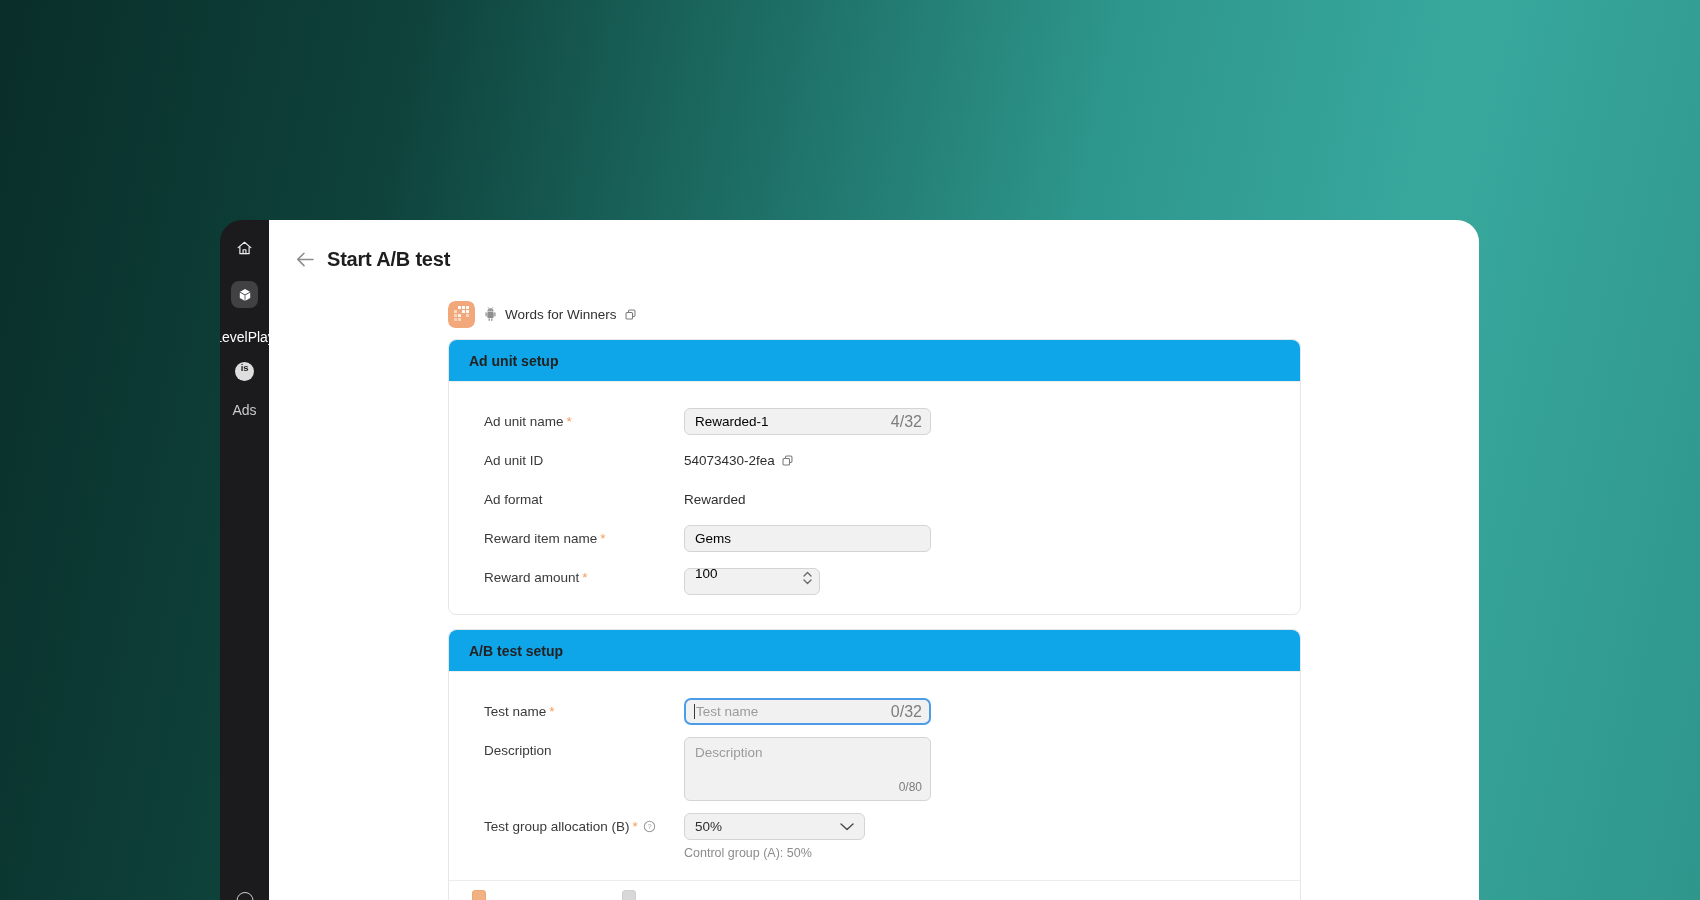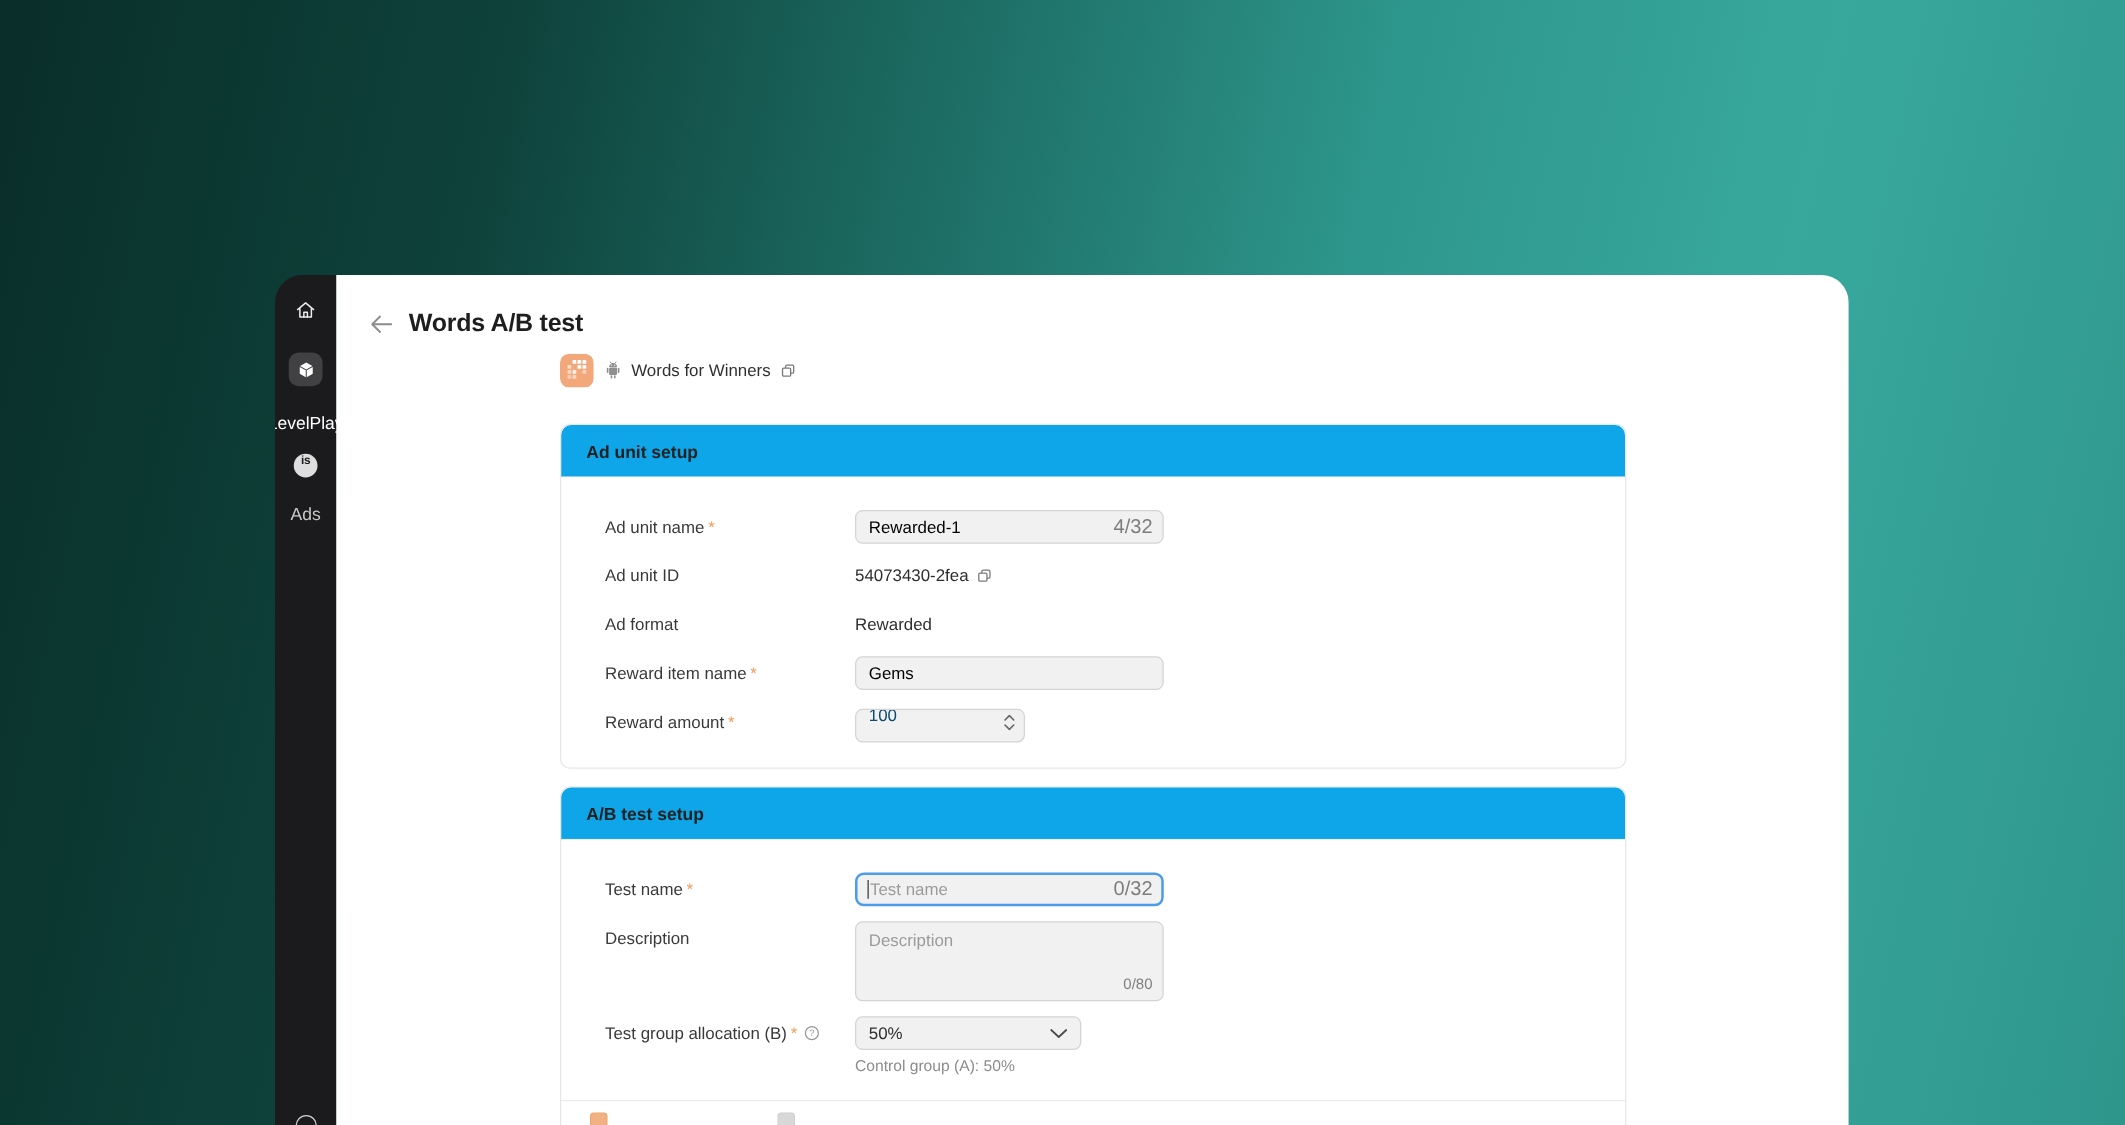--- a/index.html
+++ b/index.html
@@ -29,21 +29,21 @@
   .ads-label { color:#c9c9c9; }
   .help-circle {
     position:absolute; bottom:-9px; left:50%; transform:translateX(-50%);
     width:17px; height:17px; border-radius:50%; border:1.5px solid #cfcfcf; cursor:pointer;
   }
   
   .content { flex:1; background:#ffffff; position:relative; }
   .page-header { position:absolute; top:28px; left:27px; display:flex; align-items:center; }
   .back-btn { width:18px; height:16px; cursor:pointer; display:flex; align-items:center; }
   .page-title { margin-left:13px; font-size:20px; font-weight:700; color:#1e1e1e; letter-spacing:-0.2px; }
-  .app-row { position:absolute; top:62px; left:179px; display:flex; align-items:center; height:28px; }
+  .app-row { position:absolute; top:80px; left:179px; display:flex; align-items:center; height:28px; }
   .app-icon { width:27px; height:27px; border-radius:7px; flex-shrink:0; }
   .android-icon { margin-left:8px; display:flex; }
   .app-name { margin-left:7px; font-size:13.5px; font-weight:500; color:#303030; }
   .copy-btn { margin-left:7px; cursor:pointer; display:flex; }
   
   .card { position:absolute; left:179px; width:853px; background:#fff; border:1px solid #e7e7e7; border-radius:8px; }
   .card-1 { top:119px; height:276px; }
   .card-2 { top:409px; height:420px; }
   .card-header {
     height:42px; background:#0ea5e9; border-bottom:1px solid #eeeeee;
@@ -65,21 +65,21 @@
     font-family:inherit; font-size:13.5px; color:#000000; padding:0 45px 0 10px; outline:none;
   }
   .input-wrap input::placeholder, textarea::placeholder { color:#9b9b9b; }
   .input-wrap.no-counter input { padding-right:10px; }
   .counter { position:absolute; right:9px; top:50%; transform:translateY(-50%); font-size:16px; color:#7d7d7d; pointer-events:none; }
   .input-wrap.focused input { border:2px solid #4d9ce8; border-radius:7px; }
   .cursor-caret { position:absolute; left:10px; top:6px; width:1px; height:15px; background:#3a3a3a; pointer-events:none; }
   .num-wrap { position:relative; width:136px; height:27px; }
   .num-wrap input {
     width:100%; height:100%; background:#f1f1f1; border:1px solid #d4d4d4; border-radius:6px;
-    font-family:inherit; font-size:13.5px; color:#0c4a6e; padding:0 26px 16px 10px; outline:none;
+    font-family:inherit; font-size:13.5px; color:#000000; padding:0 26px 16px 10px; outline:none;
   }
   .stepper { position:absolute; right:8px; top:50%; transform:translateY(-50%); cursor:pointer; display:flex; }
   .ta-wrap { position:relative; width:247px; height:64px; }
   .ta-wrap textarea {
     width:100%; height:100%; background:#f1f1f1; border:1px solid #d4d4d4; border-radius:6px;
     font-family:inherit; font-size:13.5px; color:#2e2e2e; padding:7px 10px; resize:none; outline:none;
   }
   .ta-counter { position:absolute; right:9px; bottom:7px; font-size:12px; color:#7d7d7d; pointer-events:none; }
   .select-box {
     position:relative; width:181px; height:27px; background:#f1f1f1; border:1px solid #d4d4d4;
@@ -130,21 +130,21 @@
 
   <div class="content">
 
     <div class="page-header">
       <span class="back-btn">
         <svg width="18" height="15" viewBox="0 0 18 15" fill="none" stroke="#8c8c8c" stroke-width="1.5" stroke-linecap="round" stroke-linejoin="round">
           <path d="M8 1.2 1.8 7.4 8 13.6"></path>
             <path d="M2.2 7.4H17"></path>
         </svg>
       </span>
-      <h1 class="page-title">Words A/B test</h1>
+      <h1 class="page-title">Start A/B test</h1>
     </div>
 
     <div class="app-row">
       <svg class="app-icon" viewBox="0 0 27 27">
         <rect width="27" height="27" rx="7" fill="#F2A87B"></rect>
         <g fill="#ffffff">
           <rect x="10" y="5" width="3" height="3" rx="0.5"></rect>
             <rect x="14" y="5" width="3" height="3" rx="0.5"></rect>
             <rect x="18" y="5" width="3" height="3" rx="0.5"></rect>
           <rect x="14" y="9" width="3" height="3" rx="0.5"></rect>

